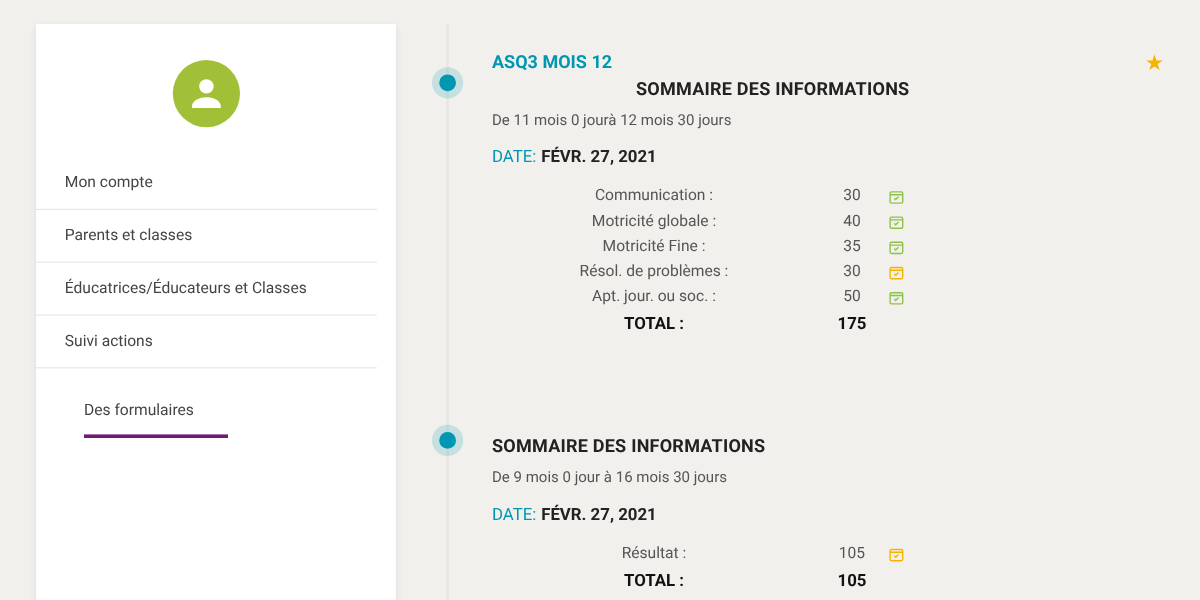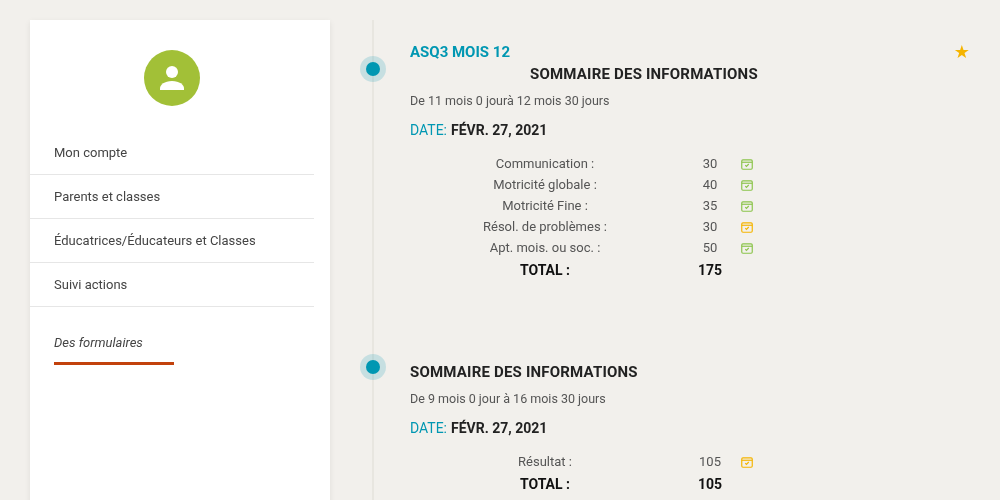--- a/index.html
+++ b/index.html
@@ -37,26 +37,25 @@
   }
   .avatar svg { width: 36px; height: 36px; fill: #fff; }
   .nav-item {
     padding: 14px 24px;
     border-bottom: 1px solid #e6e6e6;
     font-size: 13px;
     color: #444;
     cursor: pointer;
   }
   .nav-item.active {
-    border-bottom: 3px solid #c2410c;
+    border-bottom: 3px solid #701a75;
     padding-bottom: 12px;
     width: 120px;
-    margin-left: 24px;
+    margin-left: 40px;
     padding-left: 0;
-    font-style: italic;
   }
   .nav-item.active-wrap {
     border-bottom: none;
     padding: 14px 0 0 0;
   }
 
   
   .main {
     flex: 1;
     position: relative;
@@ -223,21 +222,21 @@
           <span class="score-val">30</span>
           <span class="score-icon">
               <svg viewBox="0 0 24 24" fill="none" stroke="#f5b400" stroke-width="2">
                 <rect x="3" y="5" width="18" height="16" rx="2"></rect>
                 <path d="M3 9h18"></path>
                 <path d="M9 14l2 2 4-4"></path>
               </svg>
             </span>
         </div>
         <div class="score-row">
-          <span class="score-label">Apt. mois. ou soc. :</span>
+          <span class="score-label">Apt. jour. ou soc. :</span>
           <span class="score-val">50</span>
           <span class="score-icon">
               <svg viewBox="0 0 24 24" fill="none" stroke="#8bc34a" stroke-width="2">
                 <rect x="3" y="5" width="18" height="16" rx="2"></rect>
                 <path d="M3 9h18"></path>
                 <path d="M9 14l2 2 4-4"></path>
               </svg>
             </span>
         </div>
         <div class="total-row">

